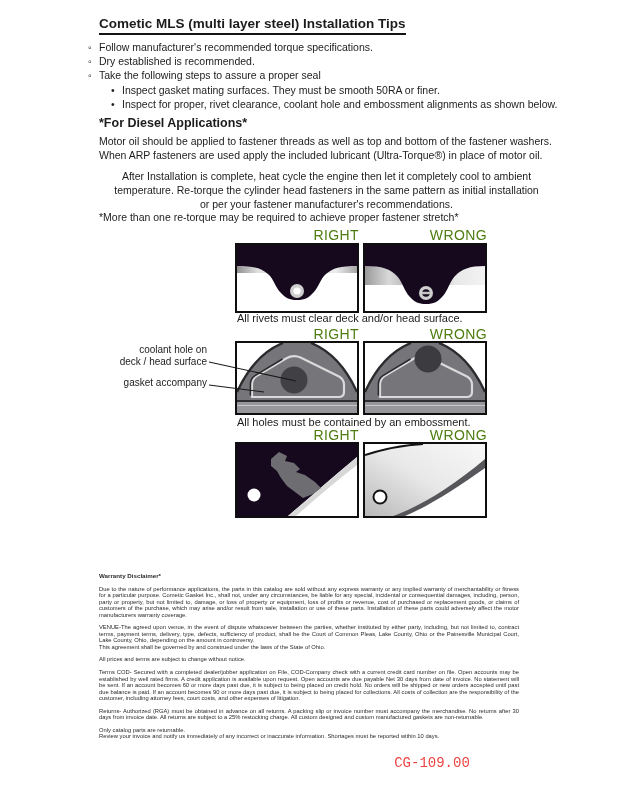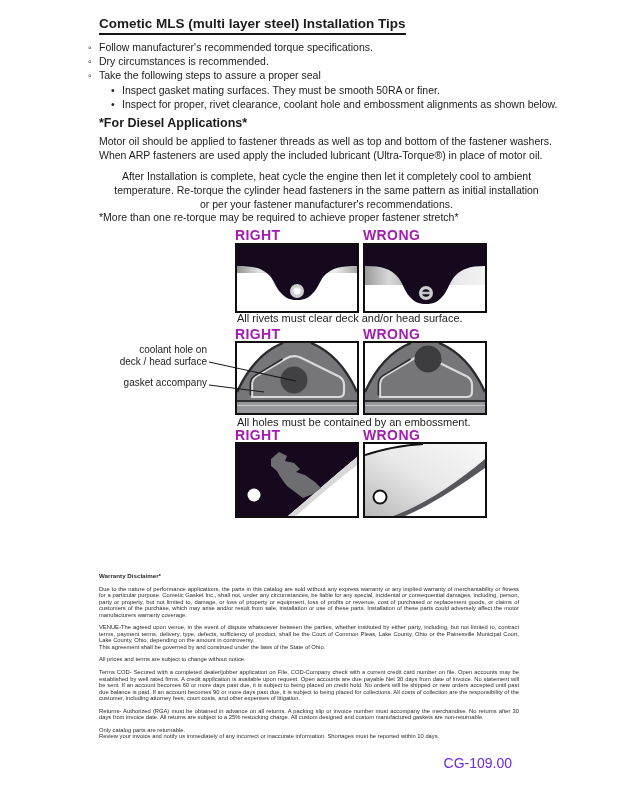--- a/index.html
+++ b/index.html
@@ -11,49 +11,49 @@
   }
   .abs { position:absolute; }
   .title { font-weight:bold; font-size:13.5px; white-space:nowrap; }
   .title-inner { display:inline-block; border-bottom:2px solid #141414; padding-bottom:1.5px; }
   .tips { font-size:10.5px; line-height:14.2px; }
   .tip-row { display:flex; }
   .tip-row.lvl2 { padding-left:23px; }
   .tip-marker { flex:none; width:11px; }
   .h2 { font-weight:bold; font-size:12.5px; }
   .para { font-size:10.5px; line-height:14.2px; white-space:pre-line; }
-  .dlabel { font-size:14px; letter-spacing:0.4px; width:124px; text-align:left; color:#a21caf;font-weight:bold; }
+  .dlabel { font-size:14px; letter-spacing:0.4px; width:124px; text-align:right; color:#4d7c0f; }
   .dbox { border:2px solid #0f0f0f; width:120px; height:66px; line-height:0; background:#fff; }
   .dbox.h70 { height:70px; }
   .dbox.h72 { height:72px; }
   .caption { font-size:11px; white-space:pre-line; }
   .callout { font-size:10px; line-height:11.8px; text-align:right; white-space:pre-line; }
   .legal { font-size:5.8px; line-height:6.55px; color:#2a2a2a; text-align:justify; }
   .legal p { margin:0 0 6px 0; white-space:pre-line; }
   .legal-h { font-weight:bold; font-size:6.2px; margin:0 0 5.5px 0; text-align:left; }
-  .code { font-size:14px; text-align:right; color:#6d28d9; }
+  .code { font-size:14px; text-align:center; color:#ef4444;font-family:Liberation Mono, monospace; }
   svg { display:block; }
 </style>
 </head>
 <body>
 
 <div class="page">
 
   <div class="abs title" style="left:99px; top:16px;">
     <span class="title-inner">Cometic MLS (multi layer steel) Installation Tips</span>
   </div>
 
   <div class="abs tips" style="left:88px; top:40px; width:470px;">
     <div class="tip-row">
       <span class="tip-marker">◦</span>
       <span>Follow manufacturer's recommended torque specifications.</span>
     </div>
     <div class="tip-row">
       <span class="tip-marker">◦</span>
-      <span>Dry circumstances is recommended.</span>
+      <span>Dry established is recommended.</span>
     </div>
     <div class="tip-row">
       <span class="tip-marker">◦</span>
       <span>Take the following steps to assure a proper seal</span>
     </div>
     <div class="tip-row lvl2">
       <span class="tip-marker">•</span>
       <span>Inspect gasket mating surfaces.  They must be smooth 50RA or finer.</span>
     </div>
     <div class="tip-row lvl2">

